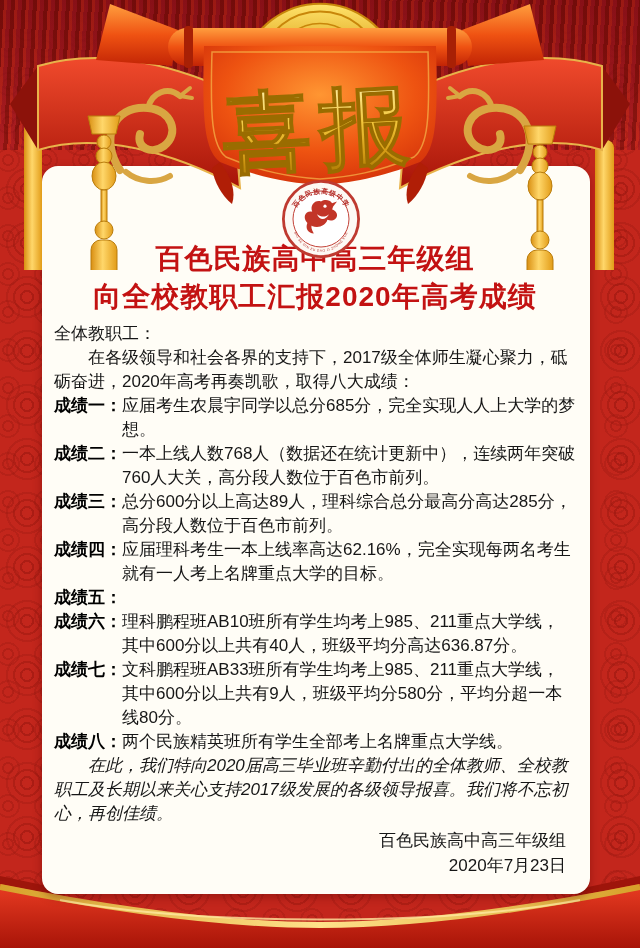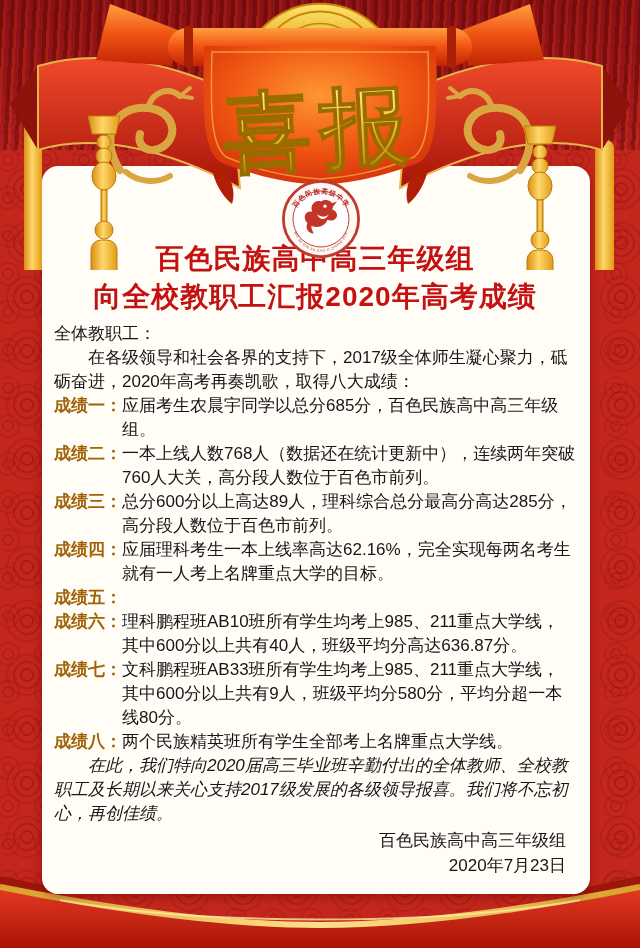--- a/index.html
+++ b/index.html
@@ -27,21 +27,21 @@
     box-shadow:0 3px 10px rgba(90,5,0,.4);
     box-sizing:border-box;
     padding:74px 14px 0 12px;
   }
   .logo-wrap{position:absolute;left:281px;top:179px;width:80px;height:80px;z-index:5;}
   .heading{font-size:28px;line-height:38px;font-weight:bold;color:#c31212;text-align:center;letter-spacing:1px;}
   .body-copy{margin-top:6px;font-size:17px;line-height:24px;color:#161616;}
   .salutation{}
   .intro{text-indent:2em;}
   .ach-row{display:flex;align-items:flex-start;}
-  .ach-label{font-weight:bold;color:#a16207;white-space:nowrap;flex:0 0 auto;}
+  .ach-label{font-weight:bold;color:#000000;white-space:nowrap;flex:0 0 auto;}
   .ach-text{flex:1 1 auto;}
   .closing{text-indent:2em;font-style:italic;}
   .sign-block{text-align:right;padding-right:10px;margin-top:2px;}
   .sign-line{font-size:17px;line-height:25px;color:#161616;}
 </style>
 </head>
 <body>
 
 <div class="top-backdrop"></div>
 
@@ -151,21 +151,21 @@
     <div>百色民族高中高三年级组</div>
     <div>向全校教职工汇报2020年高考成绩</div>
   </div>
 
   <div class="body-copy">
     <div class="salutation">全体教职工：</div>
     <div class="intro">在各级领导和社会各界的支持下，2017级全体师生凝心聚力，砥砺奋进，2020年高考再奏凯歌，取得八大成绩：</div>
 
     <div class="ach-row">
       <span class="ach-label">成绩一：</span>
-      <span class="ach-text">应届考生农晨宇同学以总分685分，百色民族高中高三年级组。</span>
+      <span class="ach-text">应届考生农晨宇同学以总分685分，完全实现人人上大学的梦想。</span>
     </div>
     <div class="ach-row">
       <span class="ach-label">成绩二：</span>
       <span class="ach-text">一本上线人数768人（数据还在统计更新中），连续两年突破760人大关，高分段人数位于百色市前列。</span>
     </div>
     <div class="ach-row">
       <span class="ach-label">成绩三：</span>
       <span class="ach-text">总分600分以上高达89人，理科综合总分最高分高达285分，高分段人数位于百色市前列。</span>
     </div>
     <div class="ach-row">

